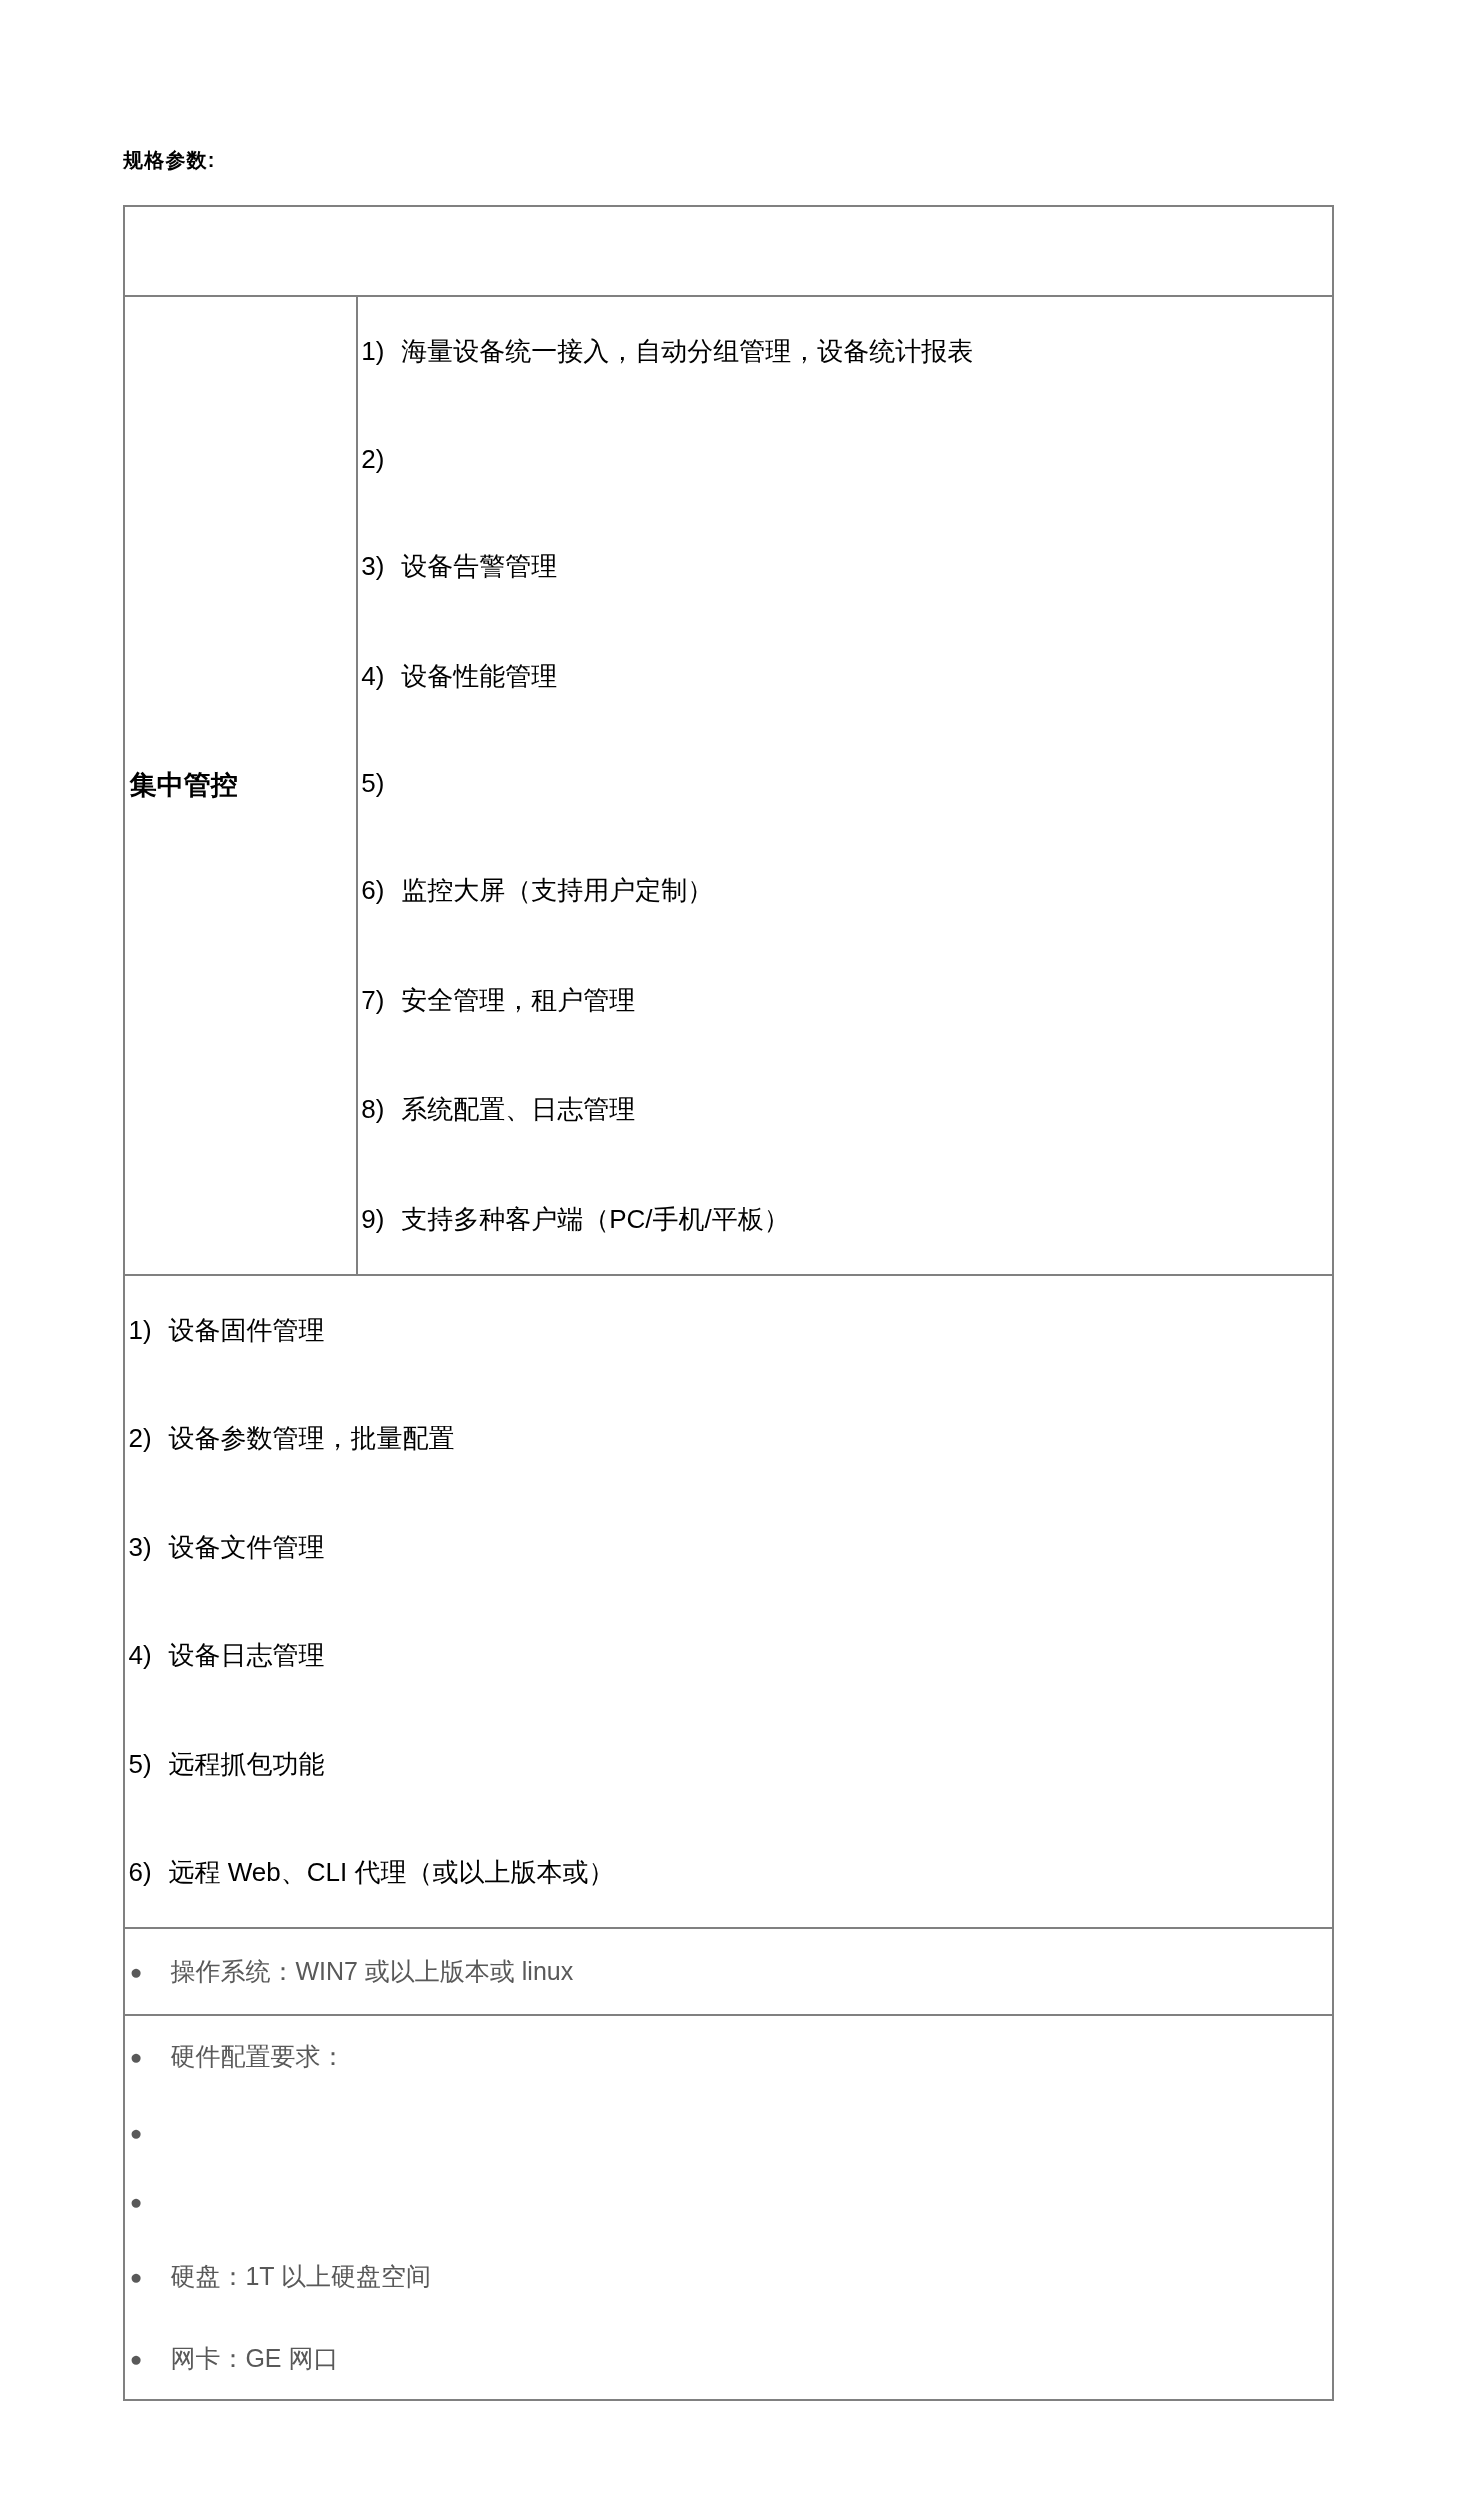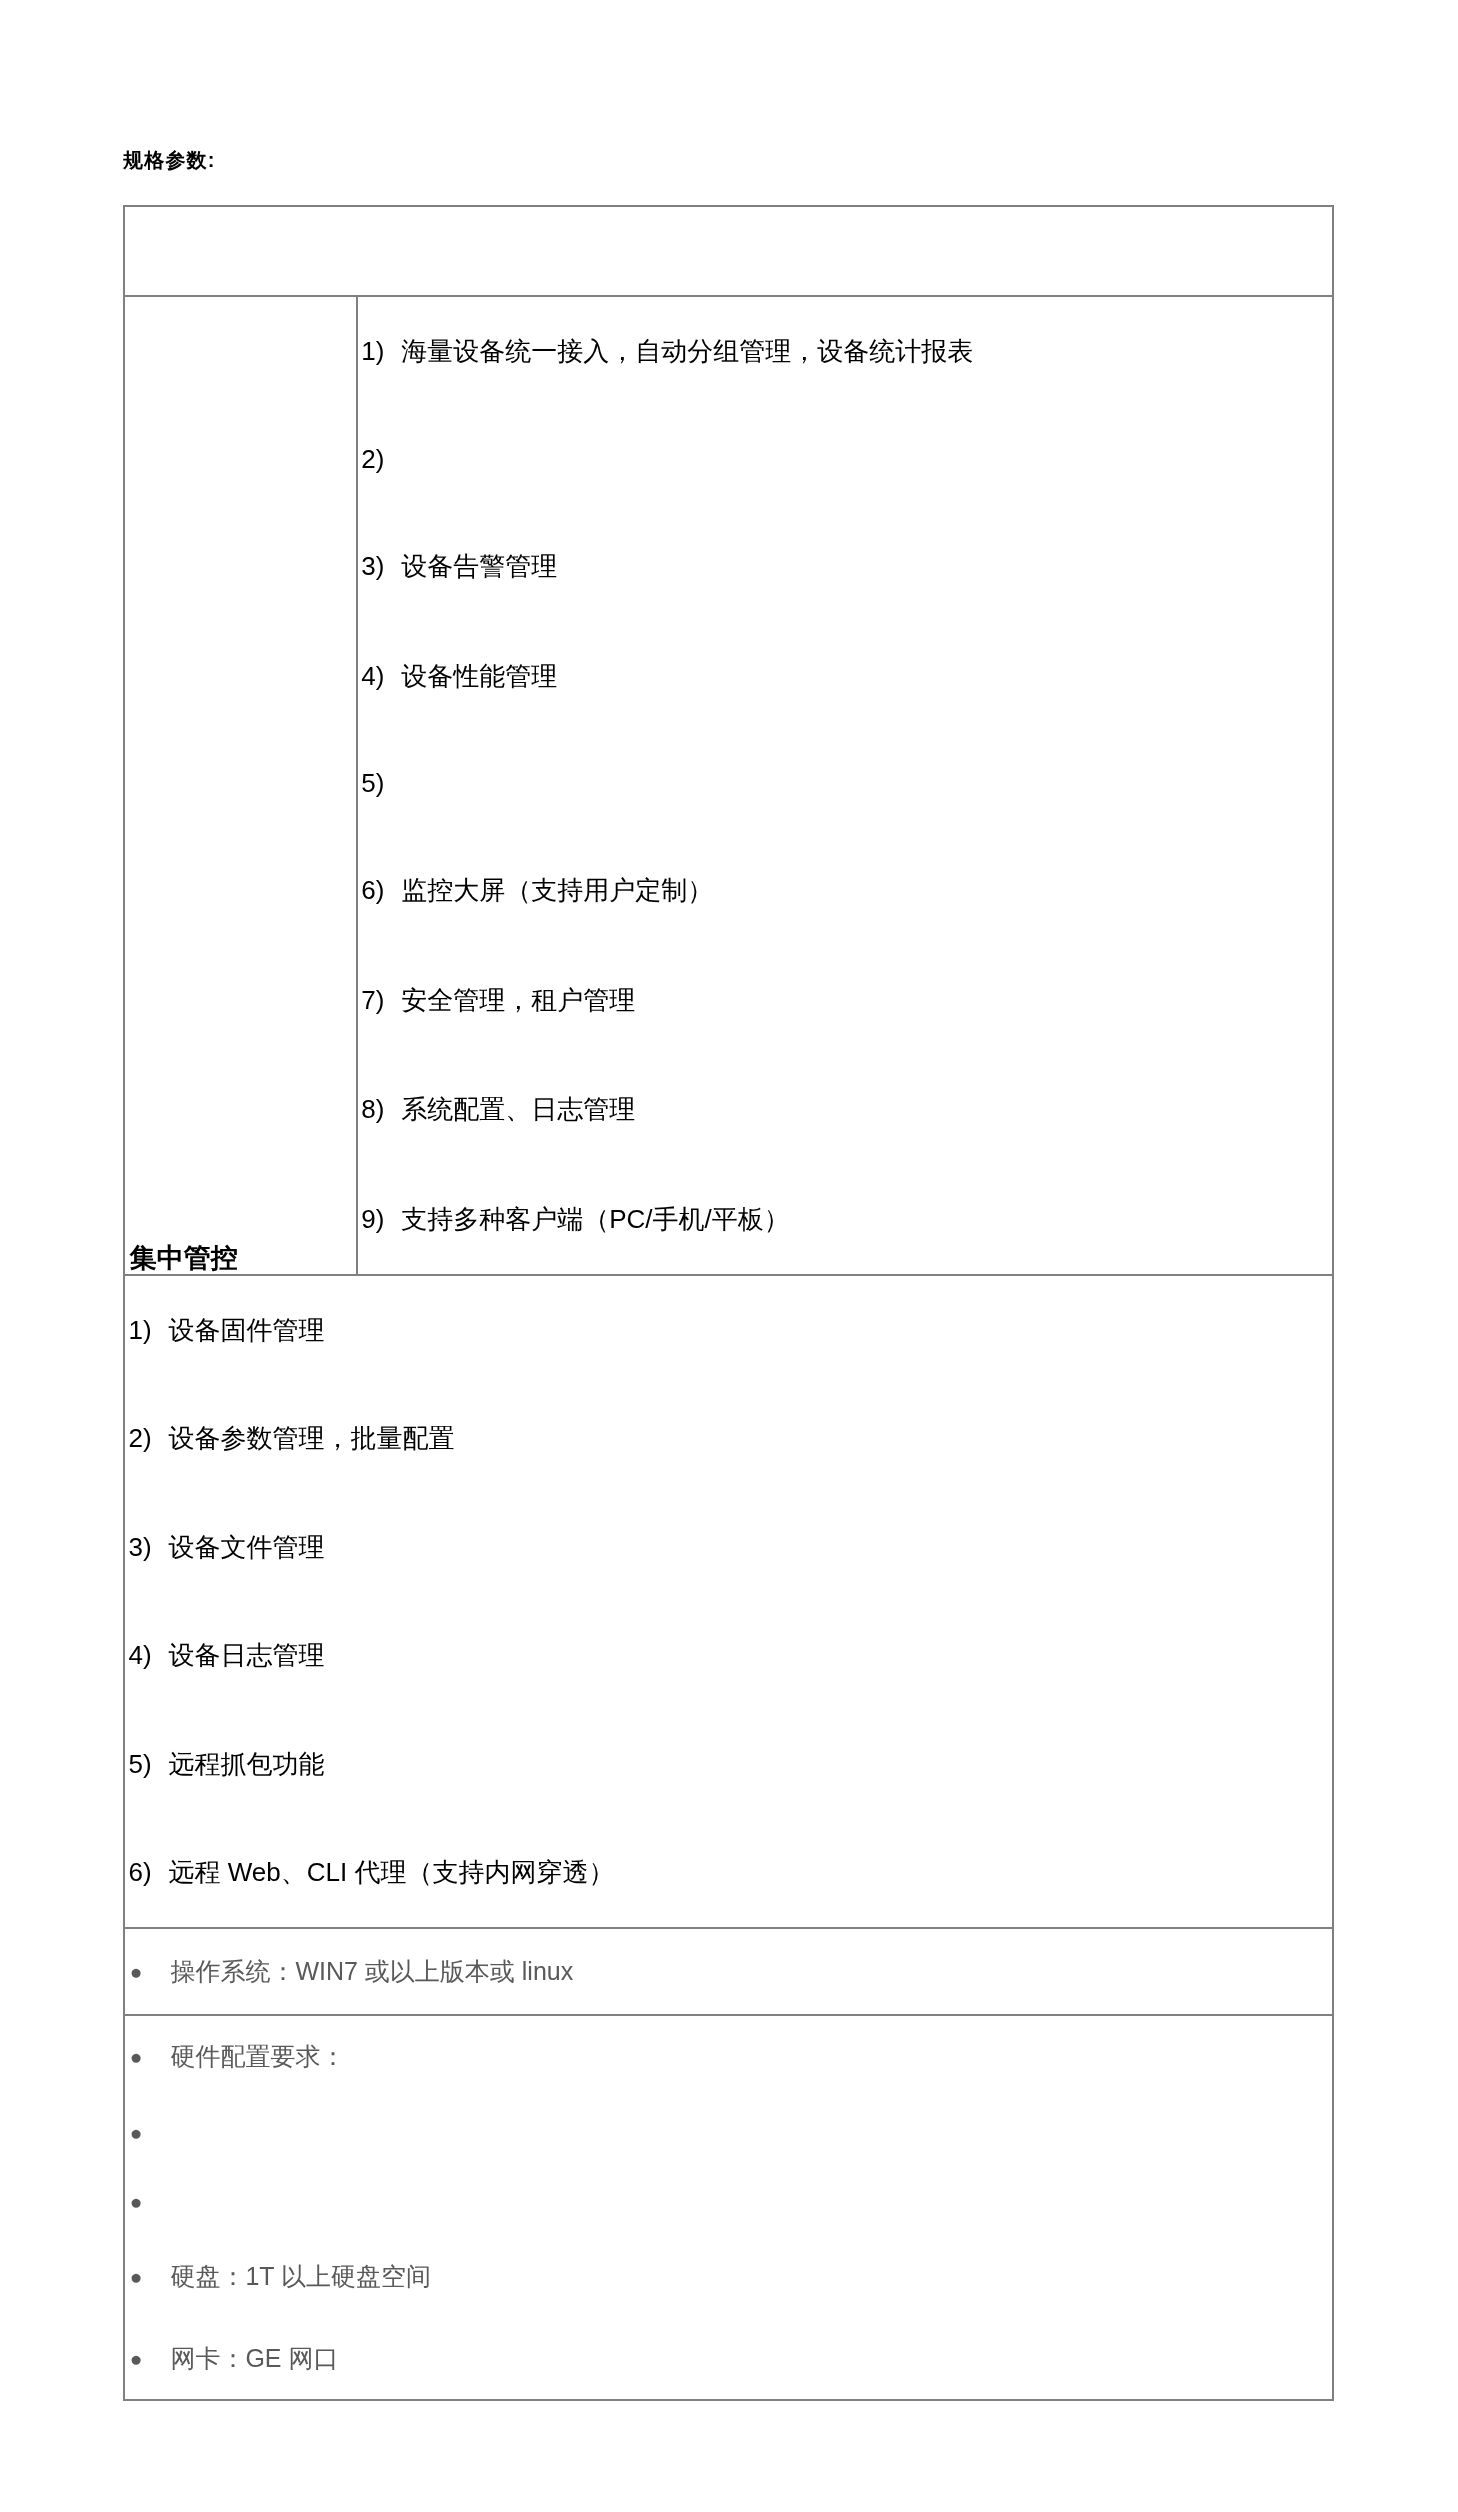--- a/index.html
+++ b/index.html
@@ -53,21 +53,21 @@
     box-sizing: border-box;
   }
   .row-centralized { flex: 0 0 979px; border-bottom: 2.4px solid #808080; }
   .row-remote      { flex: 0 0 653px; border-bottom: 2.4px solid #808080; }
   .row-env         { flex: 1 1 auto; }
   .label-cell {
     flex: 0 0 226px;
     width: 226px;
     border-right: 2.4px solid #808080;
     display: flex;
-    align-items: flex-end;
+    align-items: center;
     padding-left: 4.7px;
     box-sizing: content-box;
   }
   .row-label {
     font-size: 27px;
     font-weight: bold;
     color: #000000;
     line-height: 1.2;
     white-space: nowrap;
   }
@@ -190,21 +190,21 @@
         <div class="numbered-item">
           <span class="item-num">4)</span>
           <span class="item-text">设备日志管理</span>
         </div>
         <div class="numbered-item">
           <span class="item-num">5)</span>
           <span class="item-text">远程抓包功能</span>
         </div>
         <div class="numbered-item">
           <span class="item-num">6)</span>
-          <span class="item-text">远程 Web、CLI 代理（支持内网穿透）</span>
+          <span class="item-text">远程 Web、CLI 代理（或以上版本或）</span>
         </div>
       </div>
     </div>
 
     <div class="body-row row-env">
       <div class="content-cell">
         <div class="env-os-subrow">
           <div class="bullet-item">
             <span class="bullet-glyph">●</span>
             <span class="item-text">操作系统：WIN7 或以上版本或 linux</span>

